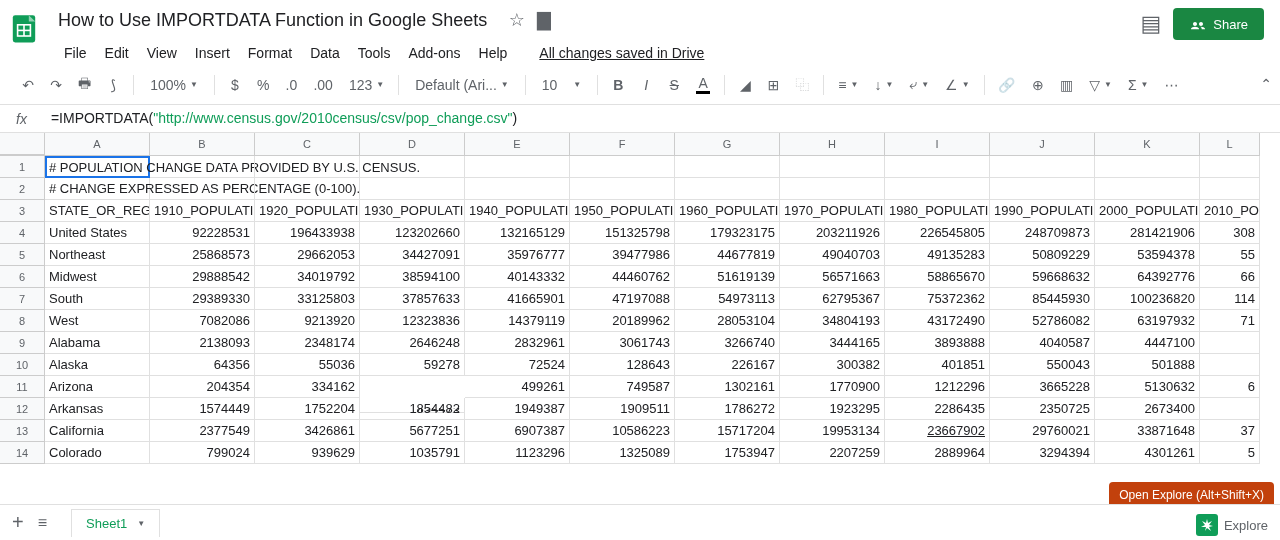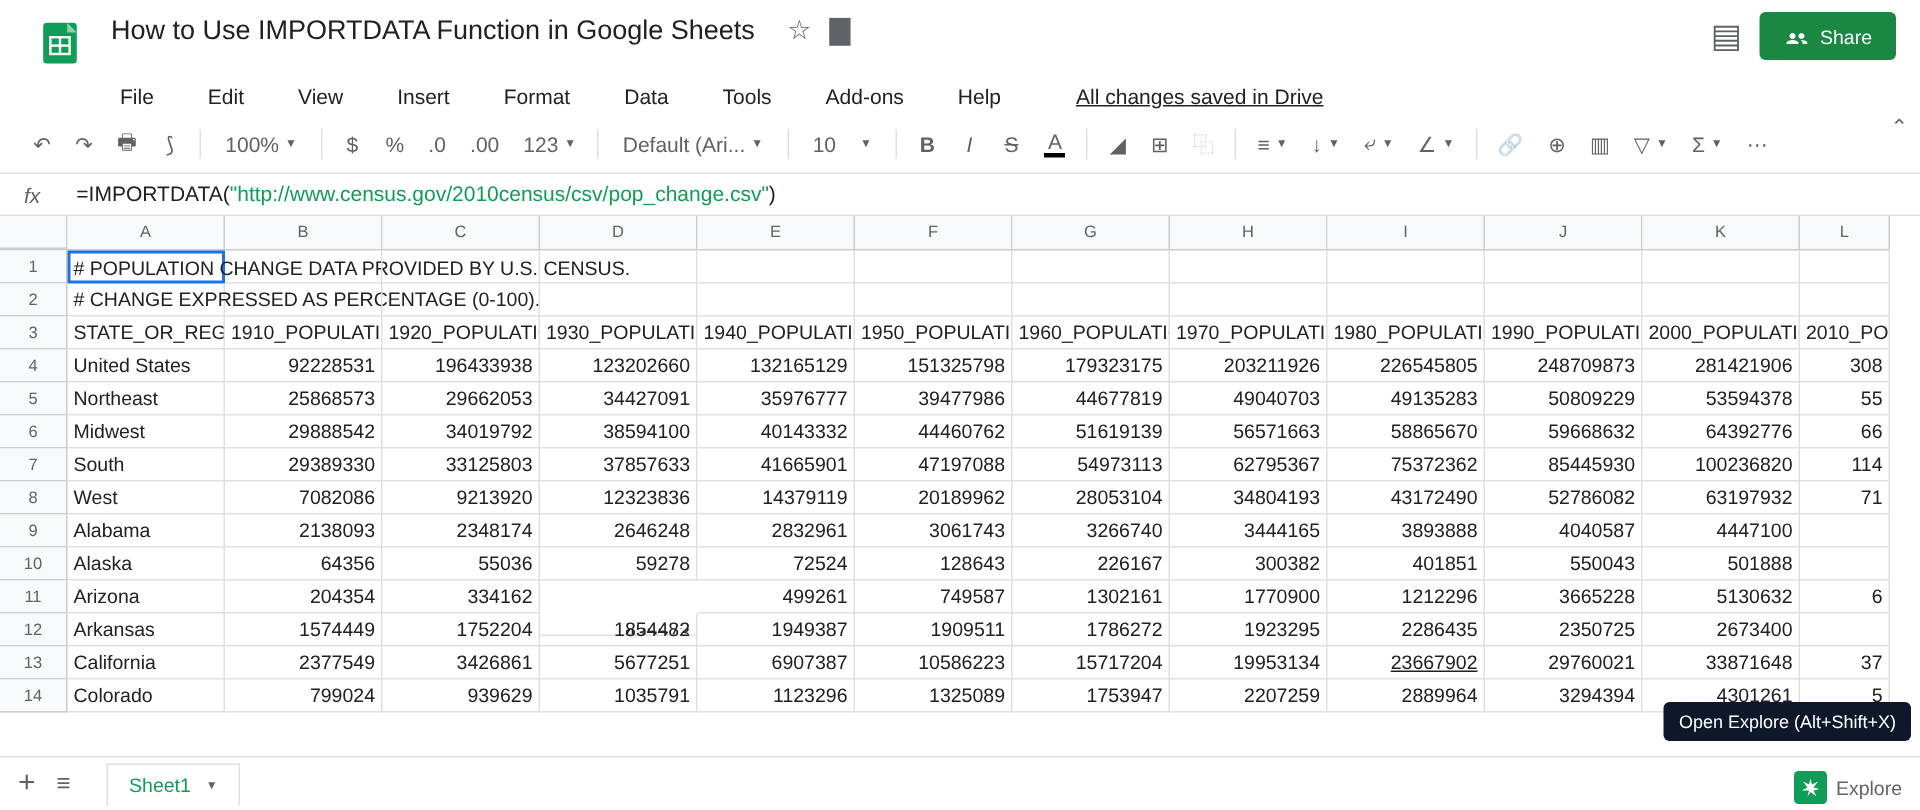--- a/index.html
+++ b/index.html
@@ -1,24 +1,24 @@
 <!DOCTYPE html>
 <html><head>
 <meta charset="utf-8">
 <style>
 * { box-sizing: border-box; margin: 0; padding: 0; font-family: Arial, sans-serif; }
 body { background: #fff; width: 1280px; height: 540px; overflow: hidden; position: relative; font-size: 13px; }
-.header { display: flex; align-items: flex-start; padding: 8px 16px 0 20px; }
+.header { display: flex; align-items: flex-start; padding: 8px 16px 0 4px; }
 .logo { width: 40px; height: 40px; margin-right: 8px; display: flex; align-items: center; justify-content: center; }
 .logo svg { width: 32px; height: 32px; }
 .title-area { flex: 1; }
 .doc-title { font-size: 18px; color: #202124; padding: 2px 6px; display: inline-block; }
 .title-icons { display: inline-flex; gap: 12px; margin-left: 12px; color: #5f6368; }
 .title-icons span { font-size: 18px; cursor: pointer; }
-.menubar { display: flex; gap: 20px; margin-top: 19px; margin-left: 4px; align-items: center; }
+.menubar { display: flex; gap: 2px; margin-top: 8px; margin-left: 4px; align-items: center; }
 .menubar span { padding: 4px 8px; color: #202124; font-size: 14px; cursor: pointer; }
 .saved { color: #5f6368; text-decoration: underline; margin-left: 14px; }
 .header-right { display: flex; align-items: center; gap: 12px; }
 .comment-icon { font-size: 22px; color: #5f6368; cursor: pointer; }
 .share-btn { background: #1a8742; color: #fff; border-radius: 4px; padding: 8px 16px; font-weight: 500; display: flex; align-items: center; gap: 8px; cursor: pointer; }
 .toolbar { display: flex; align-items: center; padding: 4px 16px; border-bottom: 1px solid #e0e0e0; gap: 4px; height: 40px; }
 .tb-btn { padding: 4px 6px; color: #5f6368; font-size: 14px; cursor: pointer; display: flex; align-items: center; min-width: 24px; justify-content: center; }
 .tb-sep { width: 1px; height: 20px; background: #e0e0e0; margin: 0 4px; }
 .zoom { padding: 2px 8px; min-width: 60px; }
 .font-sel { padding: 2px 8px; min-width: 80px; text-align: left; }
@@ -34,21 +34,21 @@
 .corner { width: 45px; min-width: 45px; height: 22px; background: #f8f9fa; border-right: 1px solid #ccc; border-bottom: 1px solid #ccc; }
 .col-h { height: 22px; background: #f8f9fa; border-right: 1px solid #ccc; display: flex; align-items: center; justify-content: center; color: #5f6368; font-size: 11px; }
 .row { display: flex; height: 22px; }
 .row-h { width: 45px; min-width: 45px; background: #f8f9fa; border-right: 1px solid #ccc; border-bottom: 1px solid #ccc; display: flex; align-items: center; justify-content: center; color: #5f6368; font-size: 11px; }
 .cell { border-right: 1px solid #e0e0e0; border-bottom: 1px solid #e0e0e0; padding: 2px 4px; font-size: 13px; color: #202124; white-space: nowrap; overflow: hidden; display: flex; align-items: center; }
 .cell.num { justify-content: flex-end; }
 .cell.active { border: 2px solid #1a73e8; padding: 0 2px; }
 .sheet-body { position: relative; }
 .scrollbar-h { position: absolute; left: 45px; right: 0; bottom: 26px; height: 10px; background: #f1f1f1; }
 .thumb-h { position: absolute; left: 0; width: 140px; height: 10px; background: #c1c1c1; border-radius: 5px; }
-.tooltip { position: absolute; right: 6px; bottom: 46px; background: #0f172a; color: #fff; padding: 6px 10px; font-size: 12px; border-radius: 4px; margin-top: 18px; }
+.tooltip { position: absolute; right: 6px; bottom: 32px; background: #c2410c; color: #fff; padding: 6px 10px; font-size: 12px; border-radius: 4px; margin-top: 18px; }
 .footer { position: absolute; left: 0; right: 0; bottom: 0; height: 36px; display: flex; align-items: center; padding: 0 12px; border-top: 1px solid #e0e0e0; background: #fff; }
 .footer .add-sheet { font-size: 20px; color: #5f6368; margin-right: 14px; cursor: pointer; }
 .footer .all-sheets { font-size: 16px; color: #5f6368; margin-right: 24px; cursor: pointer; }
 .sheet-tab { padding: 6px 14px; color: #0f9d58; border-top: 1px solid #e0e0e0; border-left: 1px solid #e0e0e0; border-right: 1px solid #e0e0e0; display: flex; align-items: center; gap: 6px; font-weight: 500; }
 .explore { position: absolute; right: 12px; bottom: 4px; display: flex; align-items: center; gap: 6px; color: #5f6368; font-size: 13px; }
 .explore-icon { width: 22px; height: 22px; background: #0f9d58; border-radius: 3px; display: flex; align-items: center; justify-content: center; }
 .collapse-arrow { position: absolute; right: 8px; top: 76px; color: #5f6368; font-size: 14px; }
 .overflow-text { overflow: visible; white-space: nowrap; }
 </style>
 </head>

